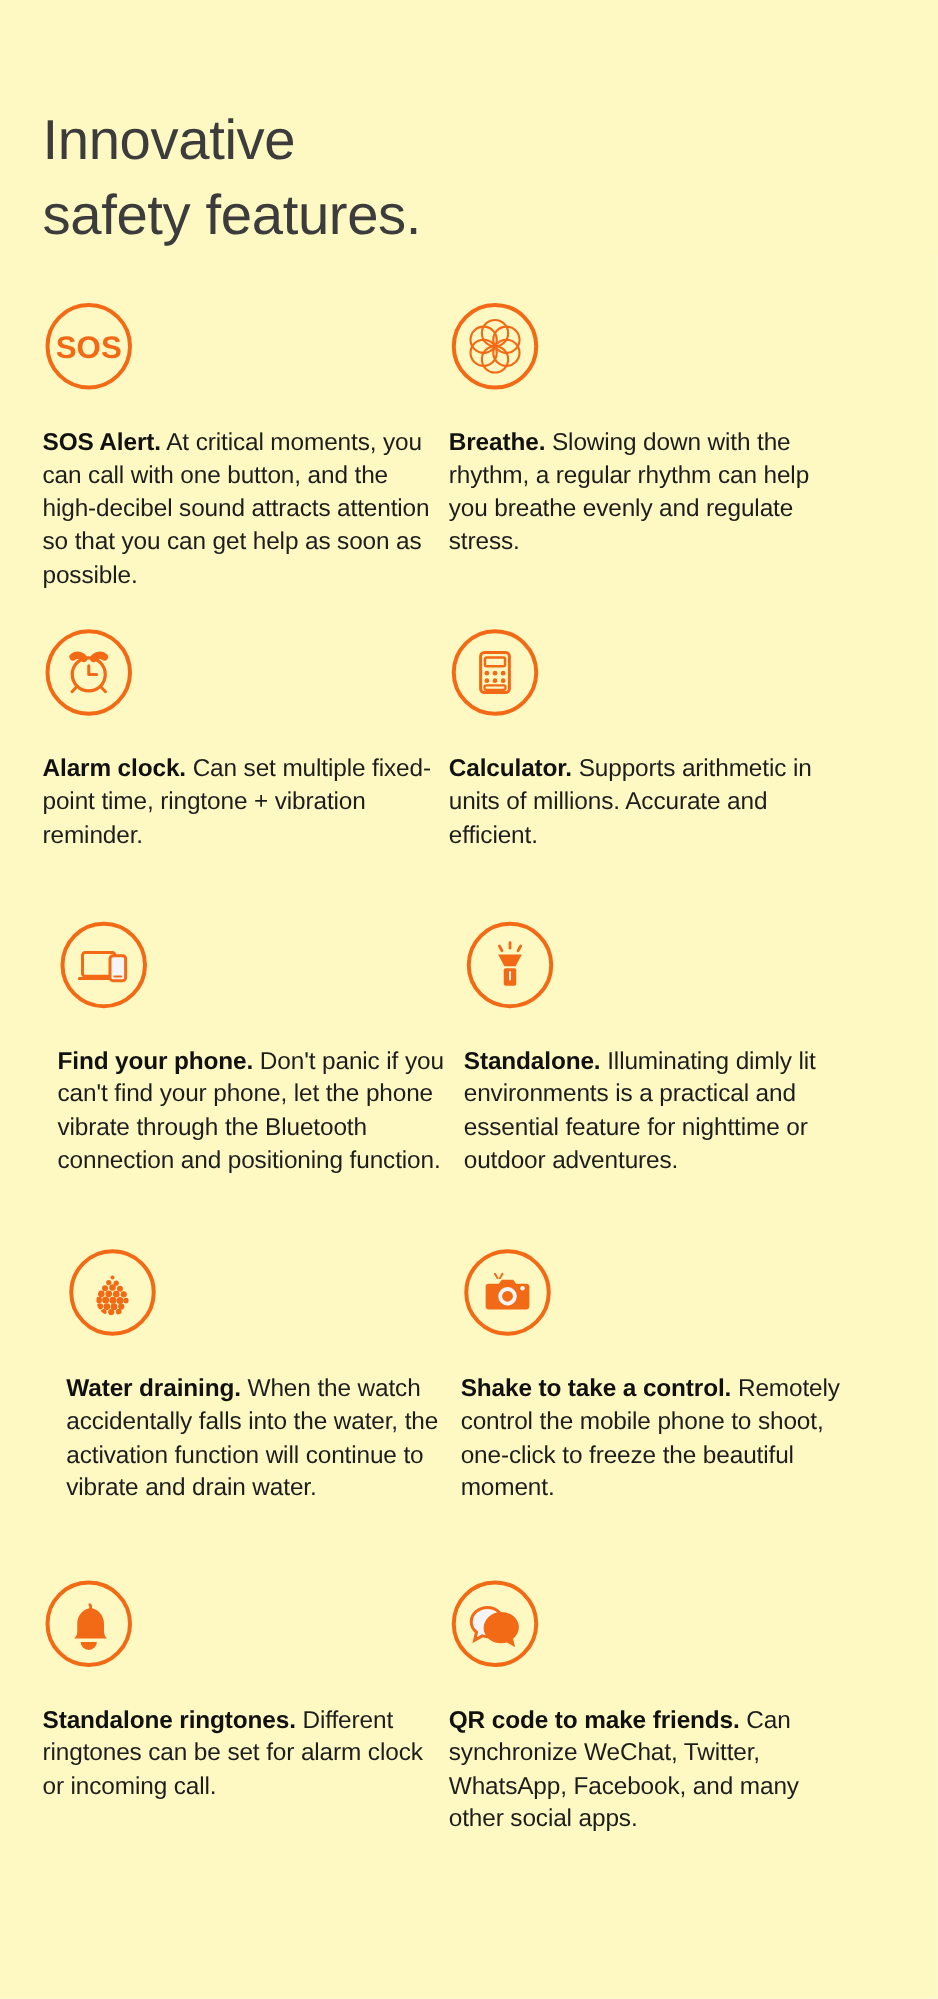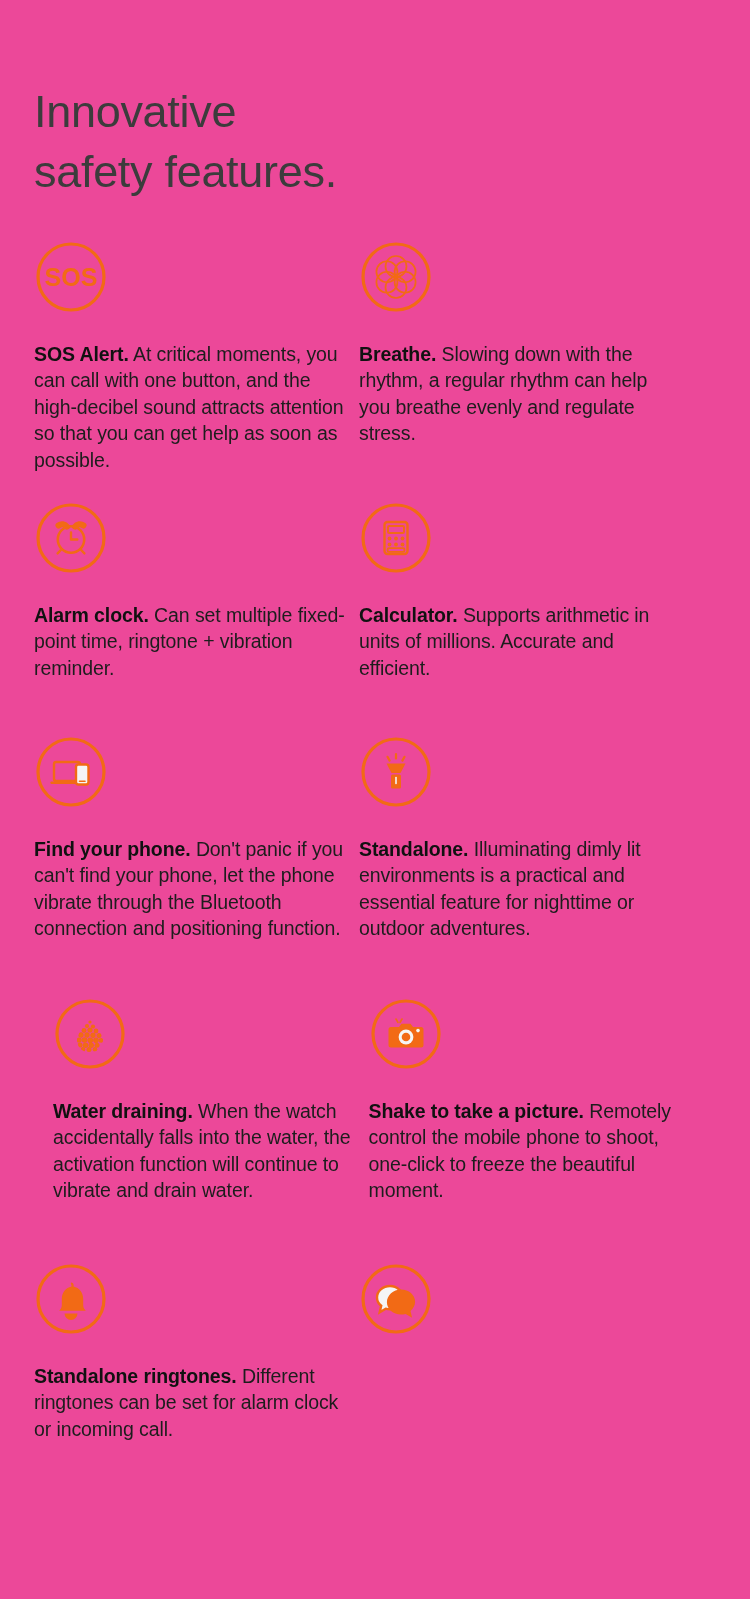--- a/index.html
+++ b/index.html
@@ -9,21 +9,21 @@
     height: 1599px;
     background: #f5f5f5;
     font-family: "Liberation Sans", sans-serif;
     -webkit-font-smoothing: antialiased;
   }
 
   .page {
     position: relative;
     width: 750px;
     height: 1599px;
-    background: #ec4899;
+    background: #fef9c3;
     overflow: hidden;
   }
 
   
   .heading {
     position: absolute;
     left: 34px;
     top: 82px;
     width: 680px;
     font-size: 45px;
@@ -74,21 +74,21 @@
     color: #111111;
     text-align: center;
   }
   .feature-text .d {
     font-weight: 400;
   }
 
   
   .r0 { position:absolute; left:0; top:0;    }
   .r1 { position:absolute; left:0; top:261px; }
-  .r2 { position:absolute; left:0; top:495px; }
+  .r2 { position:absolute; left:12px; top:495px; }
   .r3 { position:absolute; left:0; top:757px;padding-left:19px; }
   .r4 { position:absolute; left:0; top:1022px;}
 </style>
 </head>
 <body>
 
 <div class="page">
 
   <h1 class="heading">
     <span class="l">Innovative</span>
@@ -263,21 +263,21 @@
               <path d="M27 22 L29 25.5"></path>
               <path d="M33 22 L31 25.5"></path>
             </g>
             <path d="M22 30 H30 L32.5 26.8 H41.5 L44 30 H52 a2.5 2.5 0 0 1 2.5 2.5 V48 a2.5 2.5 0 0 1 -2.5 2.5 H22 a2.5 2.5 0 0 1 -2.5 -2.5 V32.5 A2.5 2.5 0 0 1 22 30 Z" fill="#f26a15"></path>
             <circle cx="37" cy="40" r="7.4" fill="#f5f5f5"></circle>
             <circle cx="37" cy="40" r="4.3" fill="#f26a15"></circle>
             <circle cx="49" cy="33.6" r="1.8" fill="#f5f5f5"></circle>
           </svg>
         </span>
         <p class="feature-text">
-          <span class="t">Shake to take a picture.</span> 
+          <span class="t">Shake to take a control.</span> 
           <span class="d">Remotely control the mobile phone to shoot, one-click to freeze the beautiful moment.</span>
         </p>
       </div>
     </div>
 
     <div class="row r4">
       <div class="cell left">
         <span class="icon-wrap">
           <svg viewBox="0 0 74 74" xmlns="http://www.w3.org/2000/svg">
             <circle cx="37" cy="37" r="33" fill="none" stroke="#f26a15" stroke-width="3.2"></circle>
@@ -292,17 +292,21 @@
       </div>
 
       <div class="cell right">
         <span class="icon-wrap">
           <svg viewBox="0 0 74 74" xmlns="http://www.w3.org/2000/svg">
             <circle cx="37" cy="37" r="33" fill="none" stroke="#f26a15" stroke-width="3.2"></circle>
             <path d="M31 24 c-7.2 0 -13 5.1 -13 11.4 c0 3.3 1.6 6.3 4.2 8.4 l-1.5 6.4 l6 -3.5 c1.3 0.4 2.8 0.6 4.3 0.6 c7.2 0 13 -5.1 13 -11.4 S38.2 24 31 24 Z" fill="#f5f5f5" stroke="#f26a15" stroke-width="2.4"></path>
             <path d="M42 27.5 c7.8 0 14.1 5.5 14.1 12.3 c0 3.6 -1.8 6.9 -4.6 9.1 l1.6 6.9 l-6.5 -3.8 c-1.5 0.4 -3 0.6 -4.6 0.6 c-7.8 0 -14.1 -5.5 -14.1 -12.3 S34.2 27.5 42 27.5 Z" fill="#f26a15"></path>
           </svg>
         </span>
+        <p class="feature-text">
+          <span class="t">QR code to make friends.</span> 
+          <span class="d">Can synchronize WeChat, Twitter, WhatsApp, Facebook, and many other social apps.</span>
+        </p>
       </div>
     </div>
 
   </div>
 </div>
 
 </body></html>

